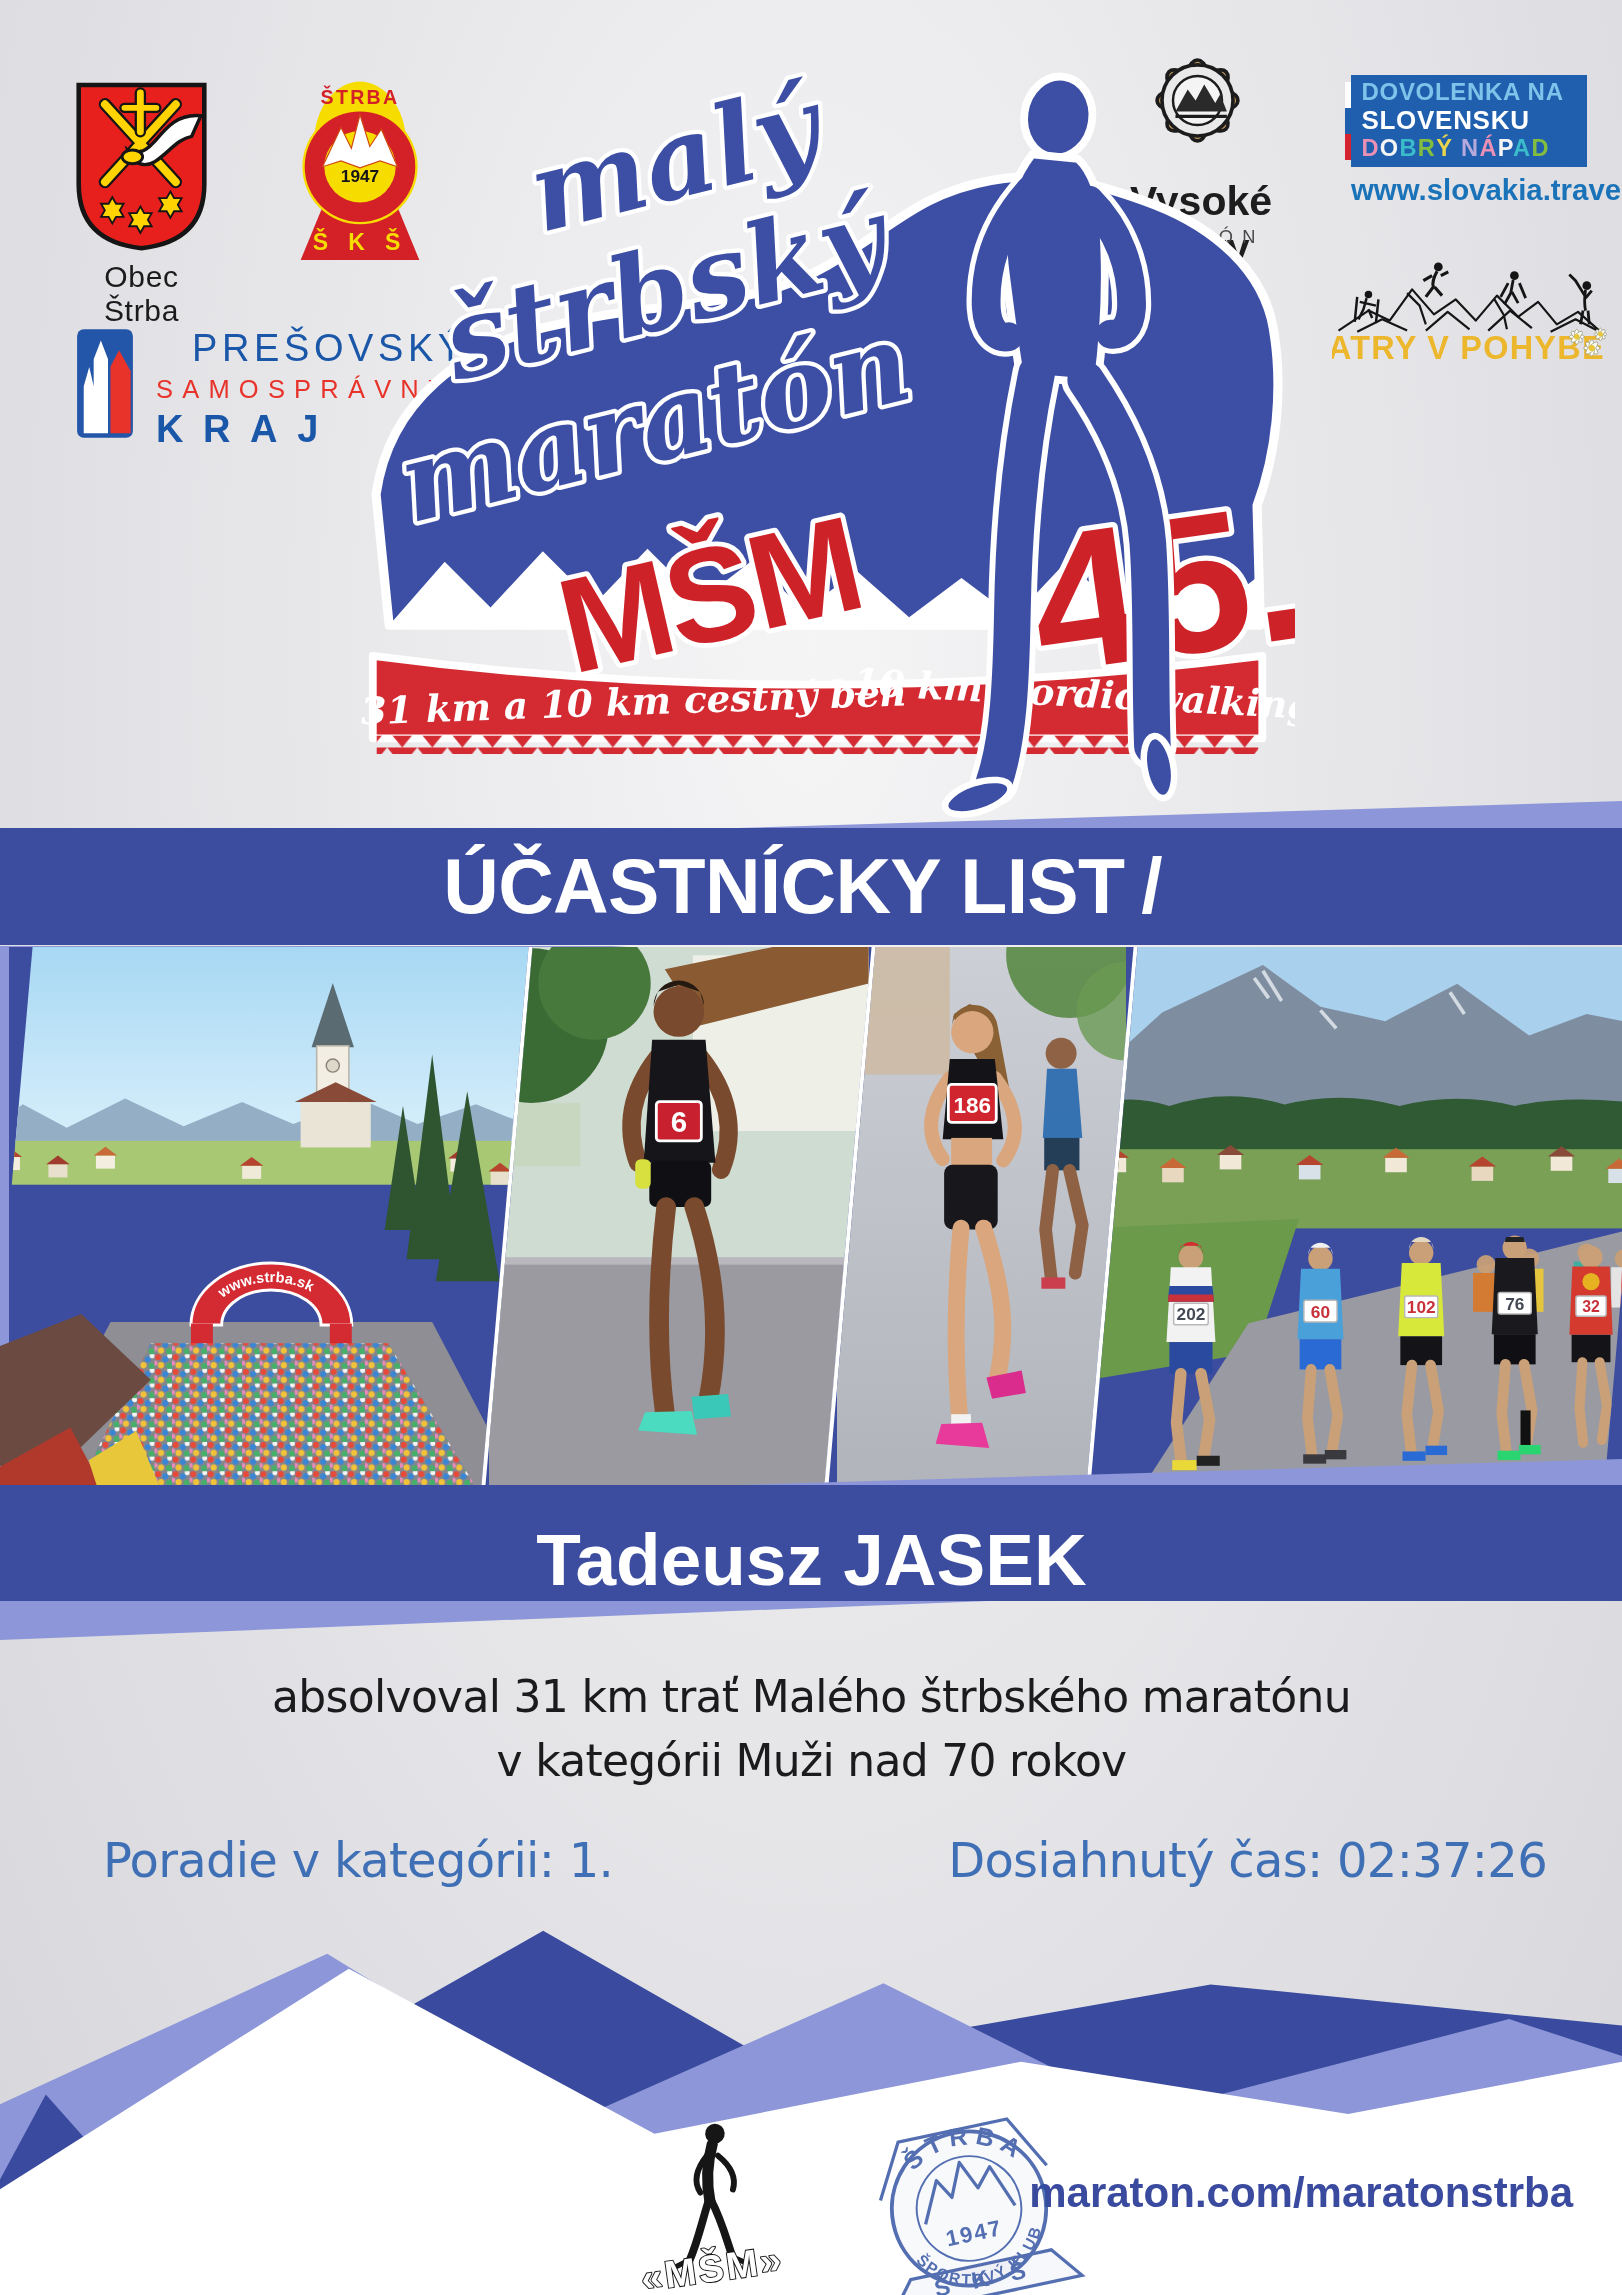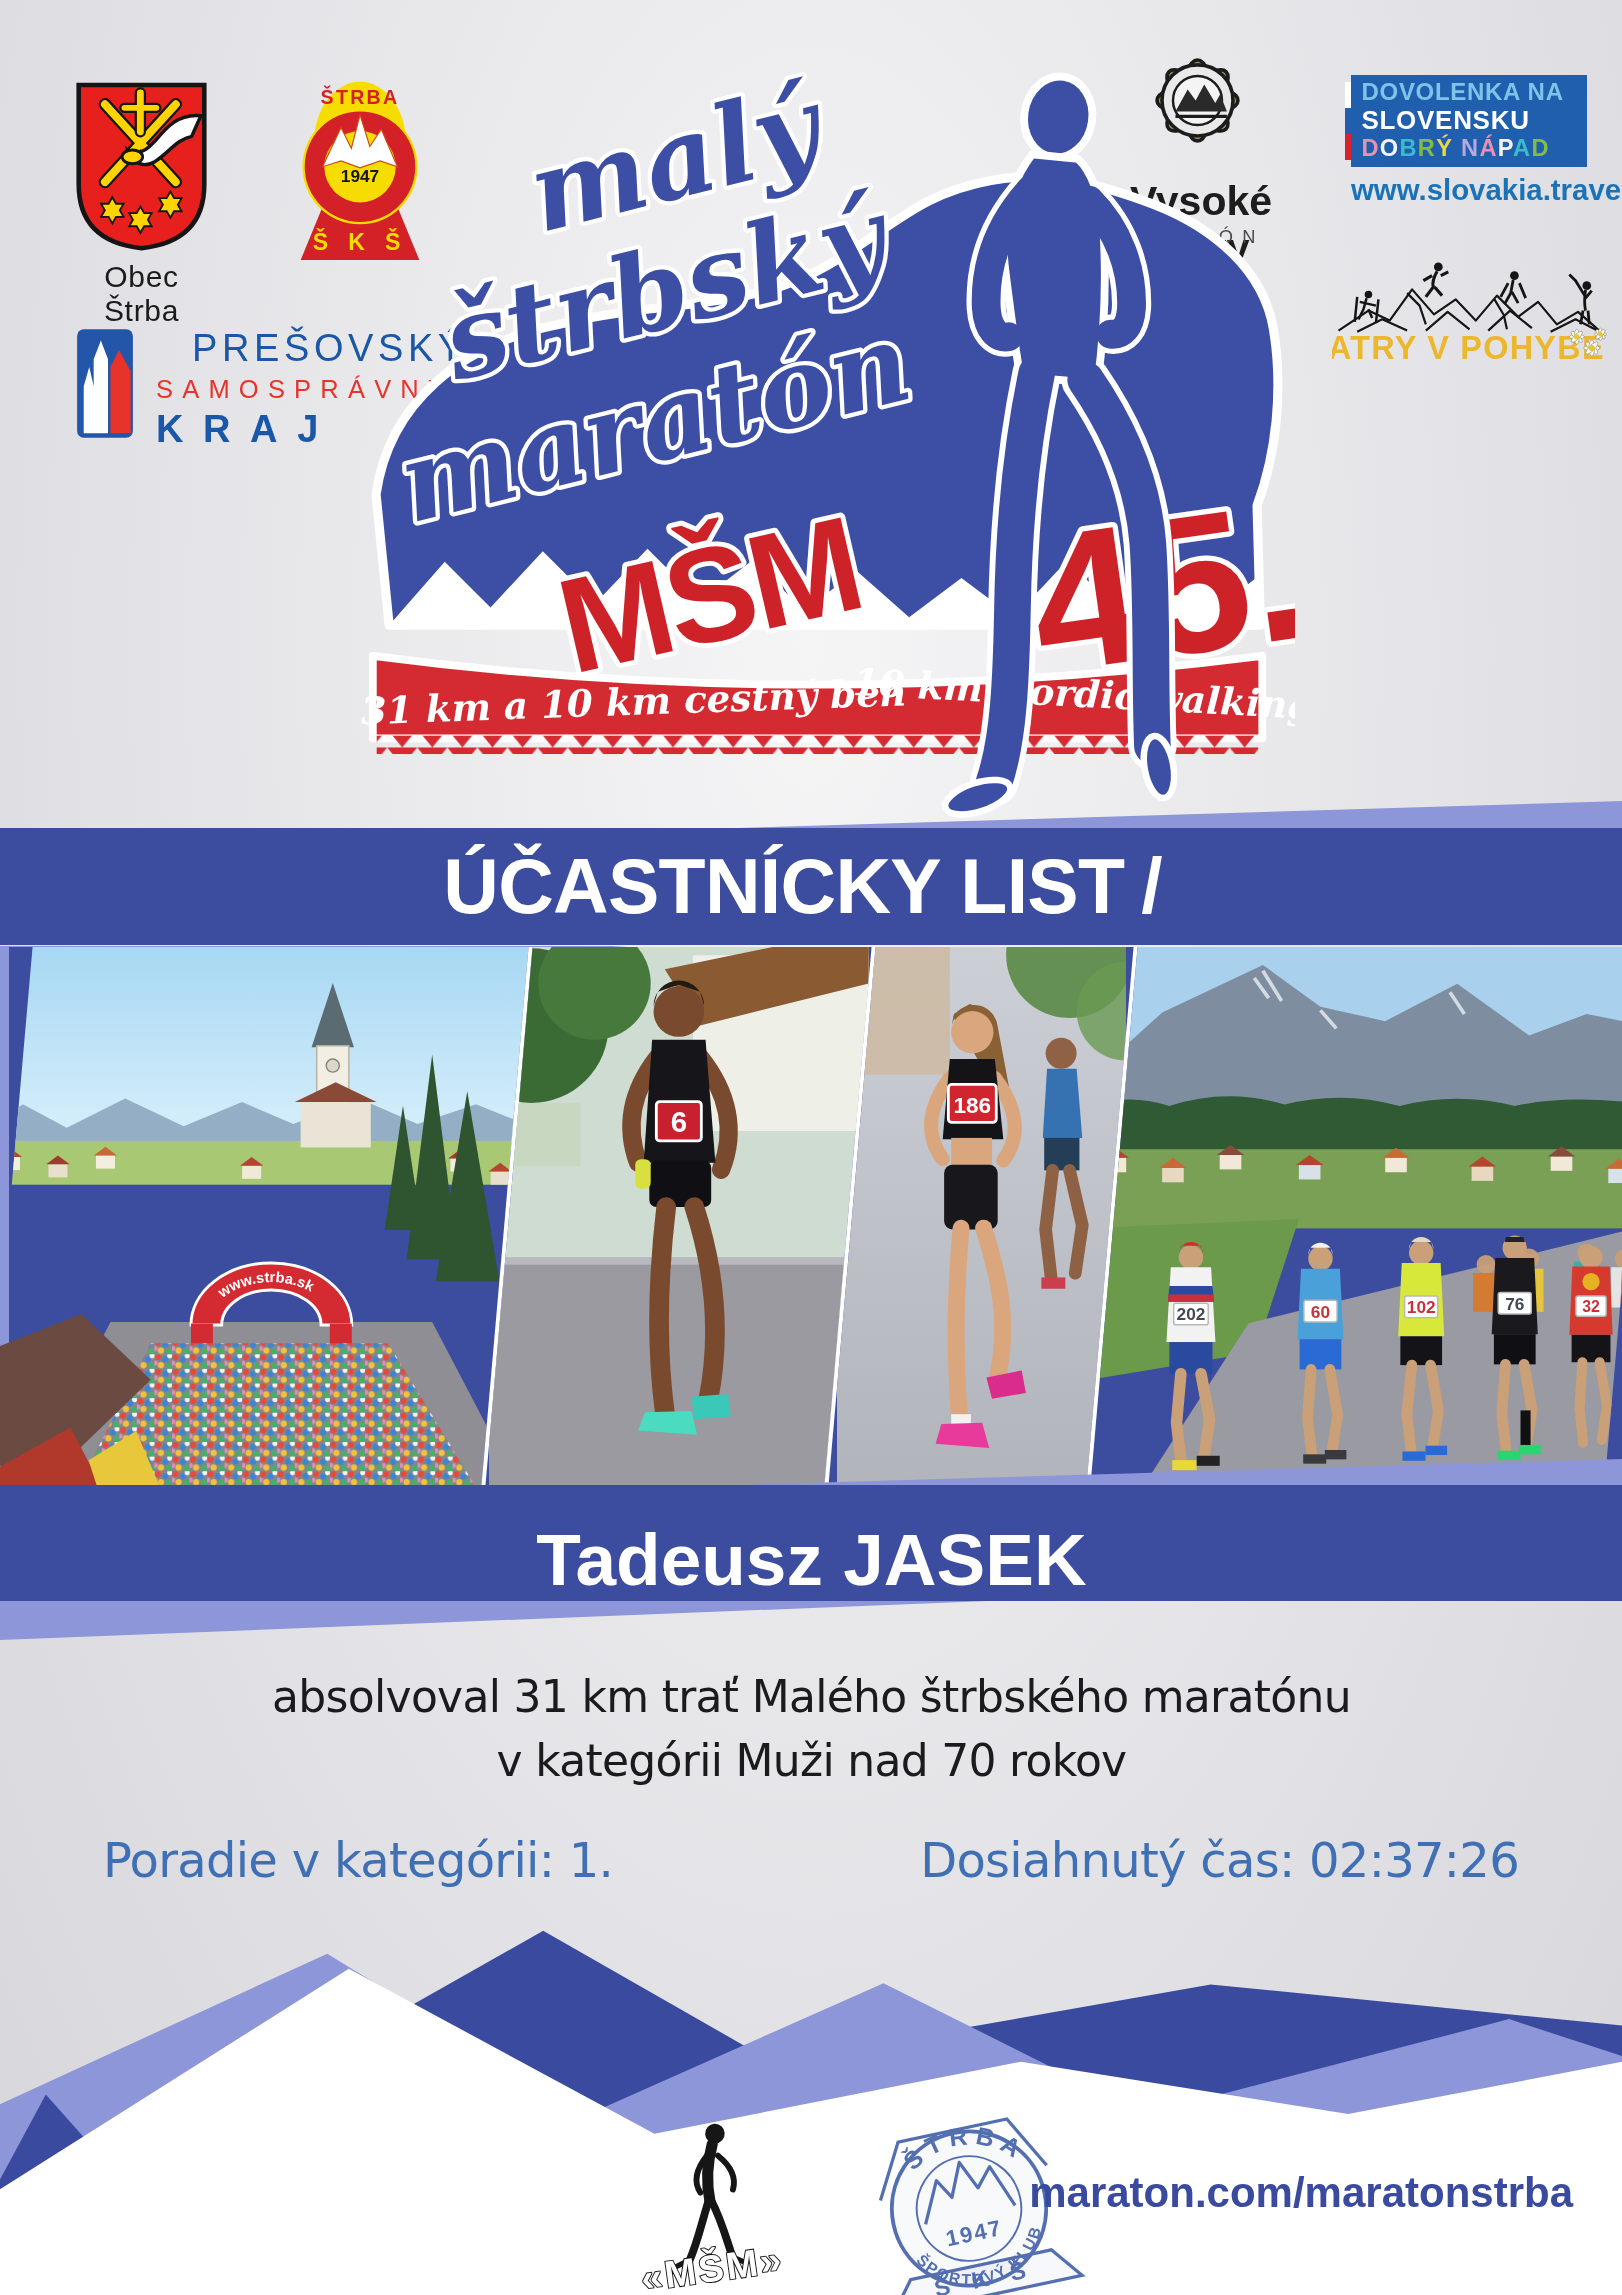--- a/index.html
+++ b/index.html
@@ -44,21 +44,21 @@
   .strip-edge{position:absolute;left:0;top:0;width:9.2px;height:539px;background:#8C96D8;}
   .photo{position:absolute;top:-1.3px;height:541px;overflow:hidden;transform:skewX(-5deg);}
   .photo.bordered{border-left:4.6px solid #ffffff;box-sizing:border-box;}
   .photo svg{position:absolute;top:0;left:-6%;width:112%;height:100%;transform:skewX(5deg);}
   
   .result-lines{position:absolute;left:0;top:1665px;width:1623px;text-align:center;
     color:#1B1B1D;font-size:44px;font-family:"DejaVu Sans",sans-serif;letter-spacing:-0.7px;line-height:1.45;}
   .result-row{position:absolute;left:0;top:1832px;width:1623px;color:#3F6FB5;
     font-size:48px;font-family:"DejaVu Sans",sans-serif;letter-spacing:-0.7px;}
   .result-rank{position:absolute;left:103px;}
-  .result-time{position:absolute;right:104px;}
+  .result-time{position:absolute;right:76px;}
   
   .footer-date{position:absolute;left:71px;top:2153px;font-size:41px;font-weight:bold;color:#3A4A9C;}
   .footer-links{position:absolute;right:50px;top:2161px;text-align:right;line-height:1.5;}
   .link-web{font-size:41px;font-weight:bold;color:#1BA190;}
   .link-fb{font-size:42px;font-weight:bold;color:#3A4A9E;}
 </style>
 </head>
 <body>
 
 <div class="page">

